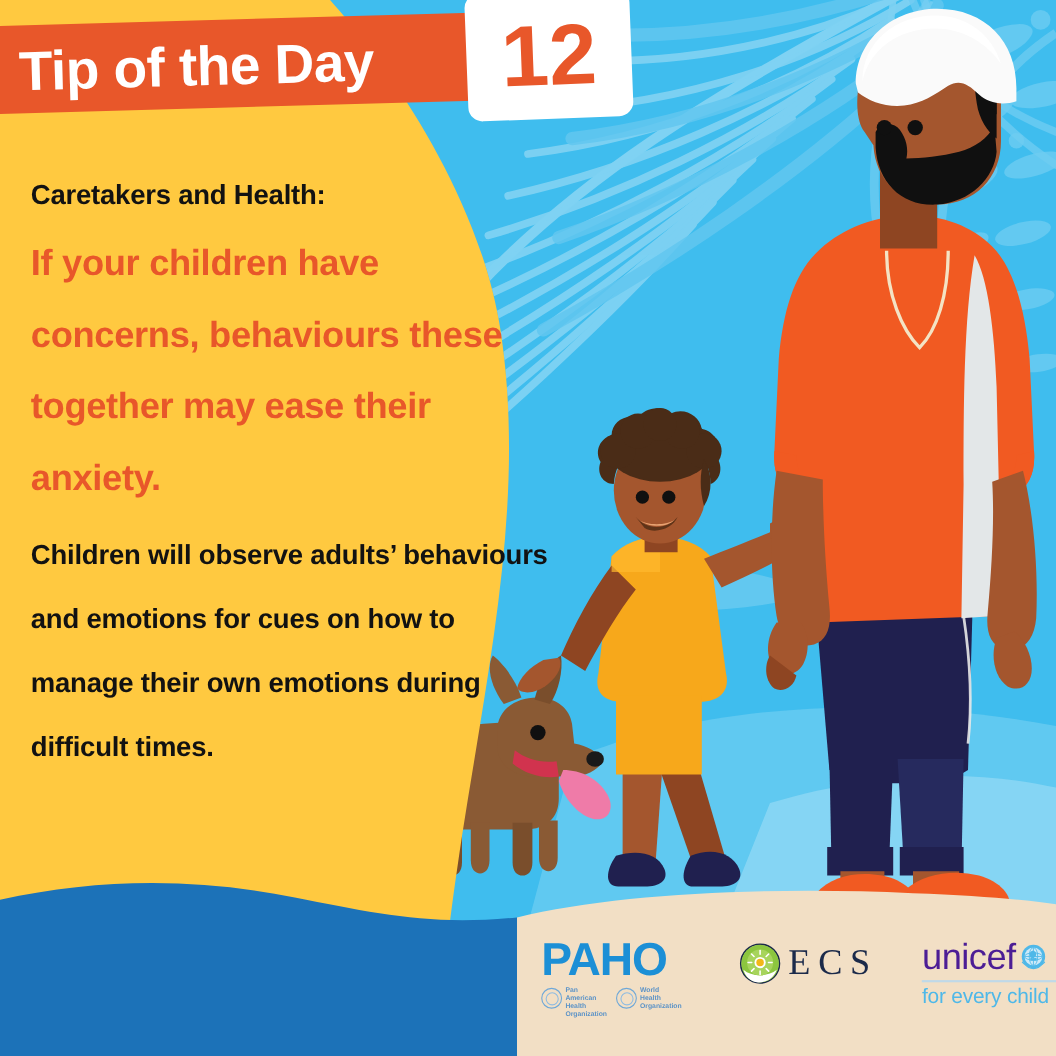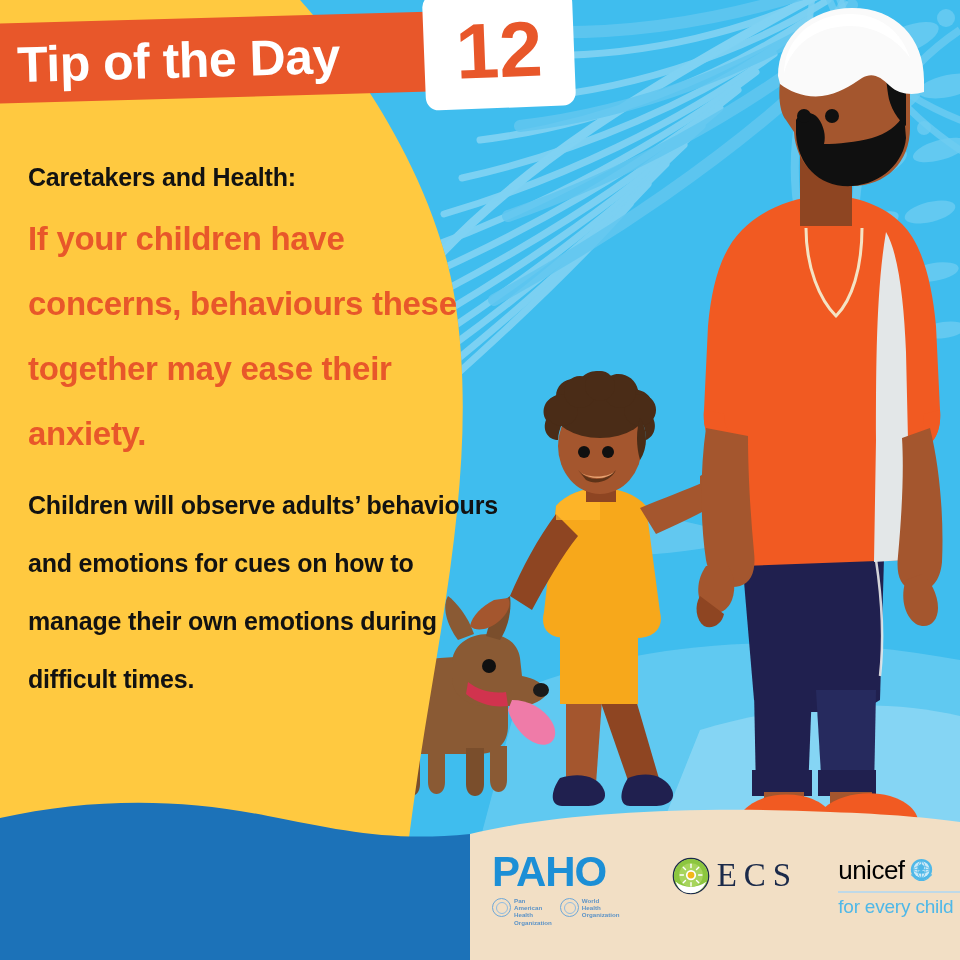--- a/index.html
+++ b/index.html
@@ -59,21 +59,21 @@
   .paho-seal{width:19px;height:19px;border-radius:50%;border:1px solid #6FA8D8;
     box-sizing:border-box;flex:none;margin-top:1px;position:relative;overflow:hidden;background:#F2DFC5;}
   .paho-seal::after{content:"";position:absolute;left:3px;top:3px;width:12px;height:12px;
     border-radius:50%;border:1px solid #8FBCE2;box-sizing:border-box;}
   .paho-seal-txt{font-size:6.2px;line-height:7.2px;color:#5C93C7;white-space:pre-line;font-weight:bold;}
   #ecs-logo{margin-left:52px;margin-top:12px;display:flex;align-items:flex-start;gap:7px;}
   #ecs-mark{width:38px;height:38px;position:relative;flex:none;}
   #ecs-text{font-size:33px;color:#1B2A4A;letter-spacing:7px;font-family:"Liberation Serif",serif;}
   #unicef-logo{margin-left:40px;margin-top:8px;}
   #unicef-top{display:flex;align-items:center;gap:2px;}
-  #unicef-word{font-size:26px;color:#000000;line-height:34px;letter-spacing:-0.5px;
+  #unicef-word{font-size:33px;color:#4c1d95;line-height:34px;letter-spacing:-0.5px;
     font-family:"Liberation Sans",sans-serif;}
   #unicef-emblem{width:29px;height:29px;flex:none;}
   #unicef-rule{height:1.5px;background:#BFD9E8;margin:4px 0 2px 0;width:144px;}
   #unicef-tag{font-size:19px;color:#4FB8E8;line-height:23px;letter-spacing:-0.2px;}
 </style>
 </head>
 <body>
 
 <div id="poster">
 

